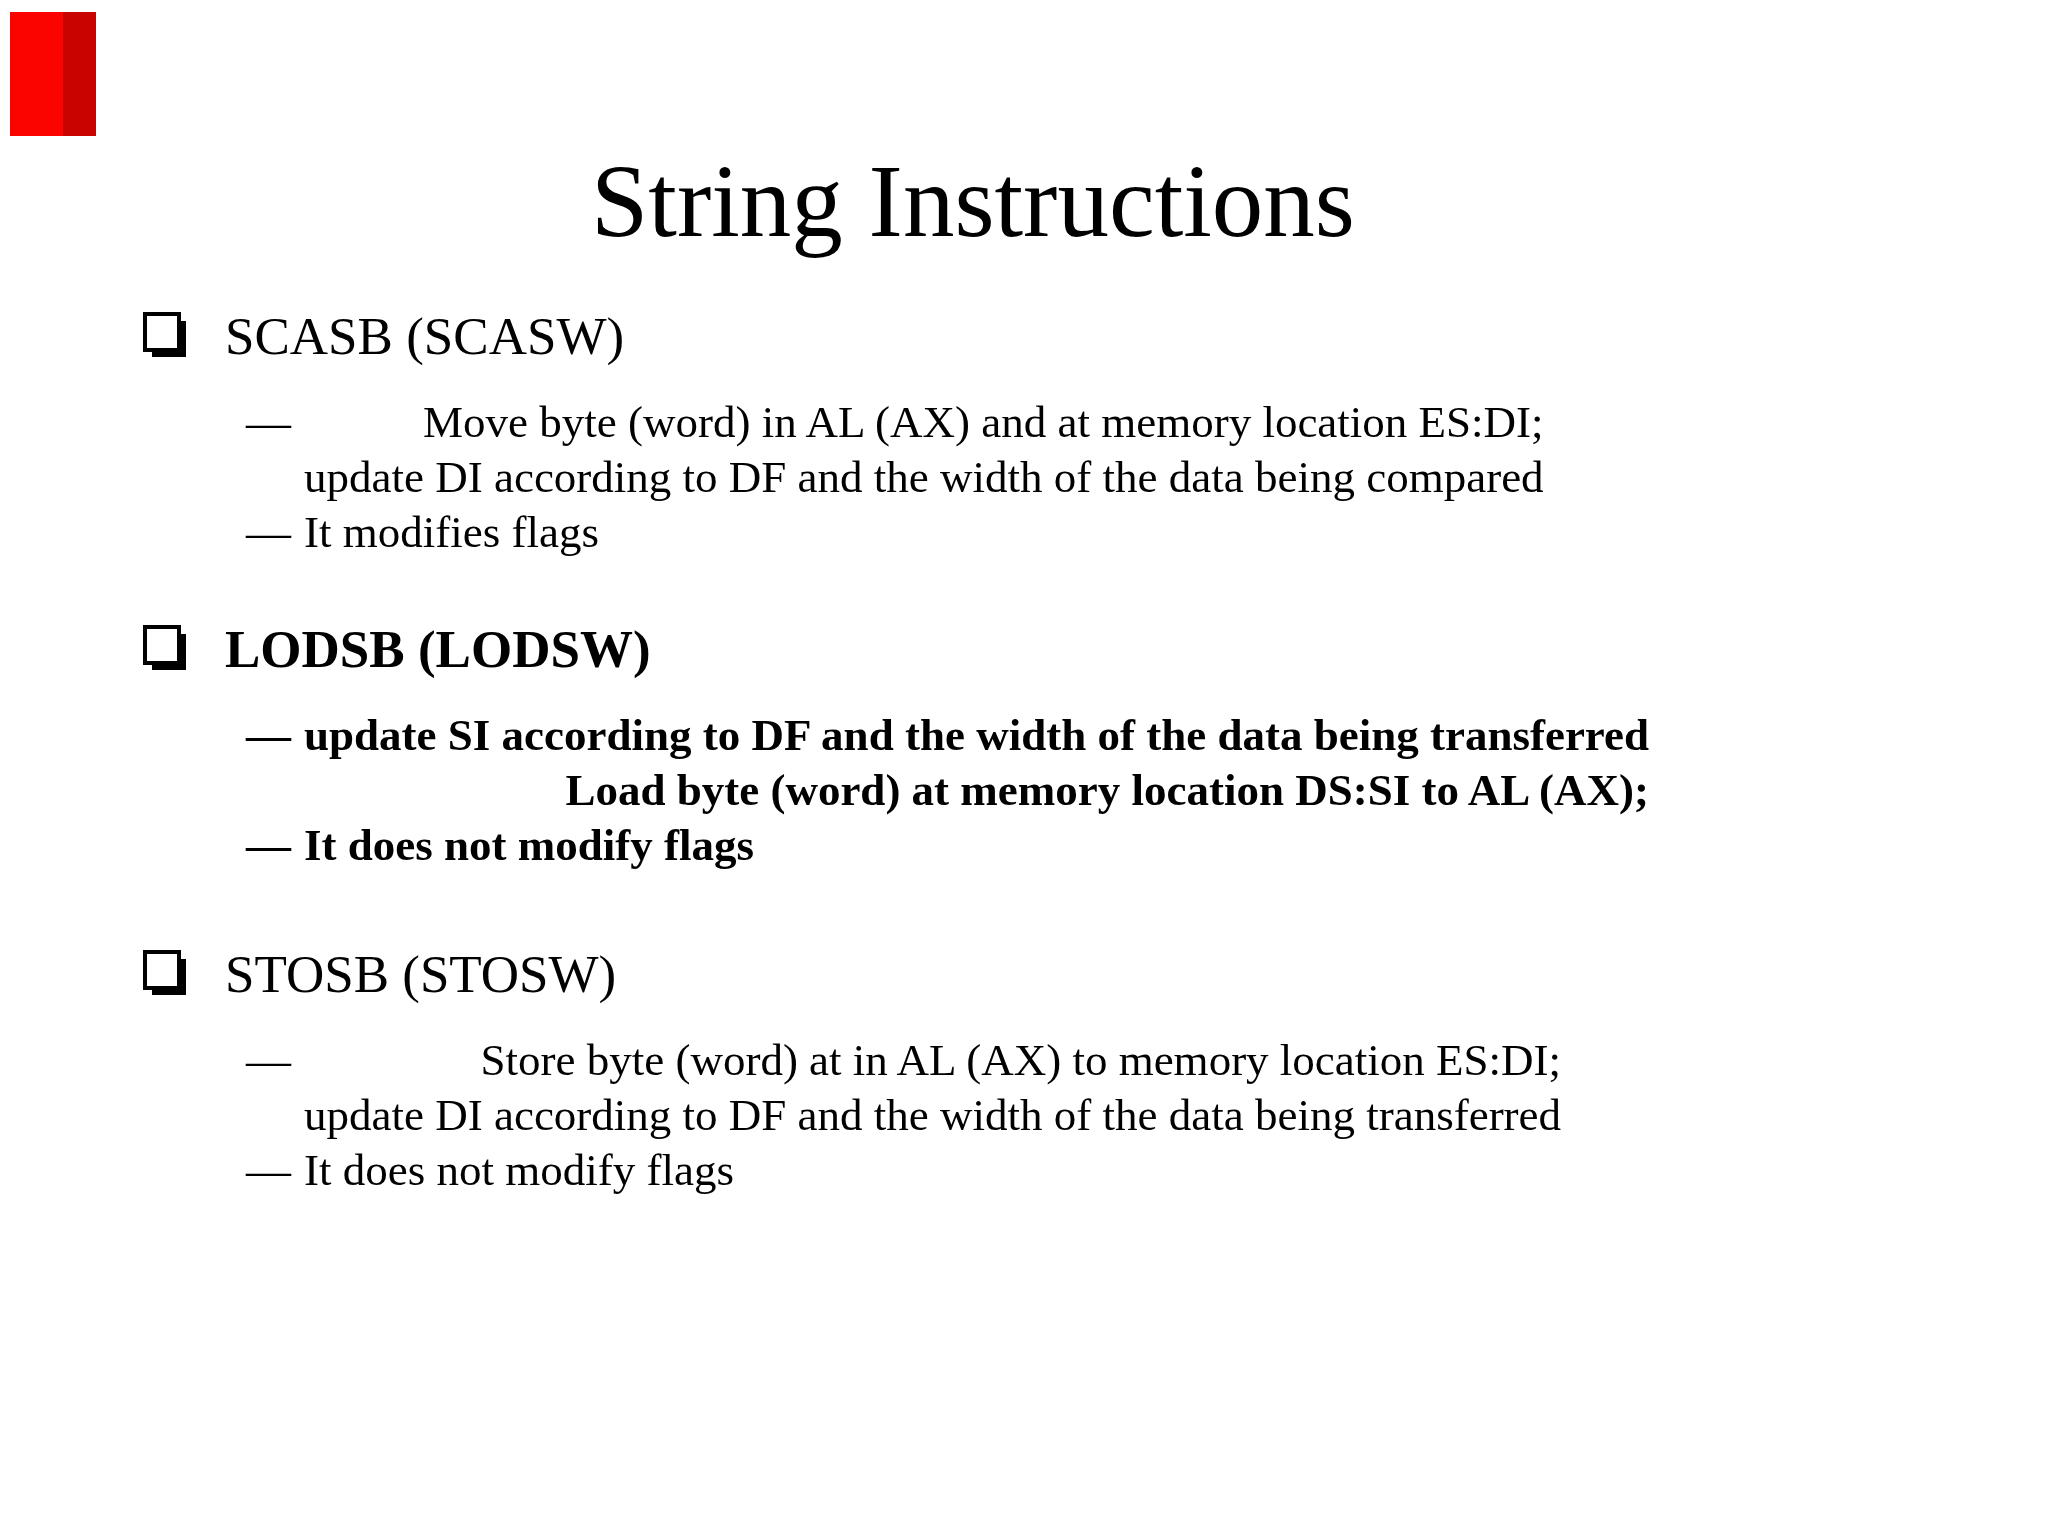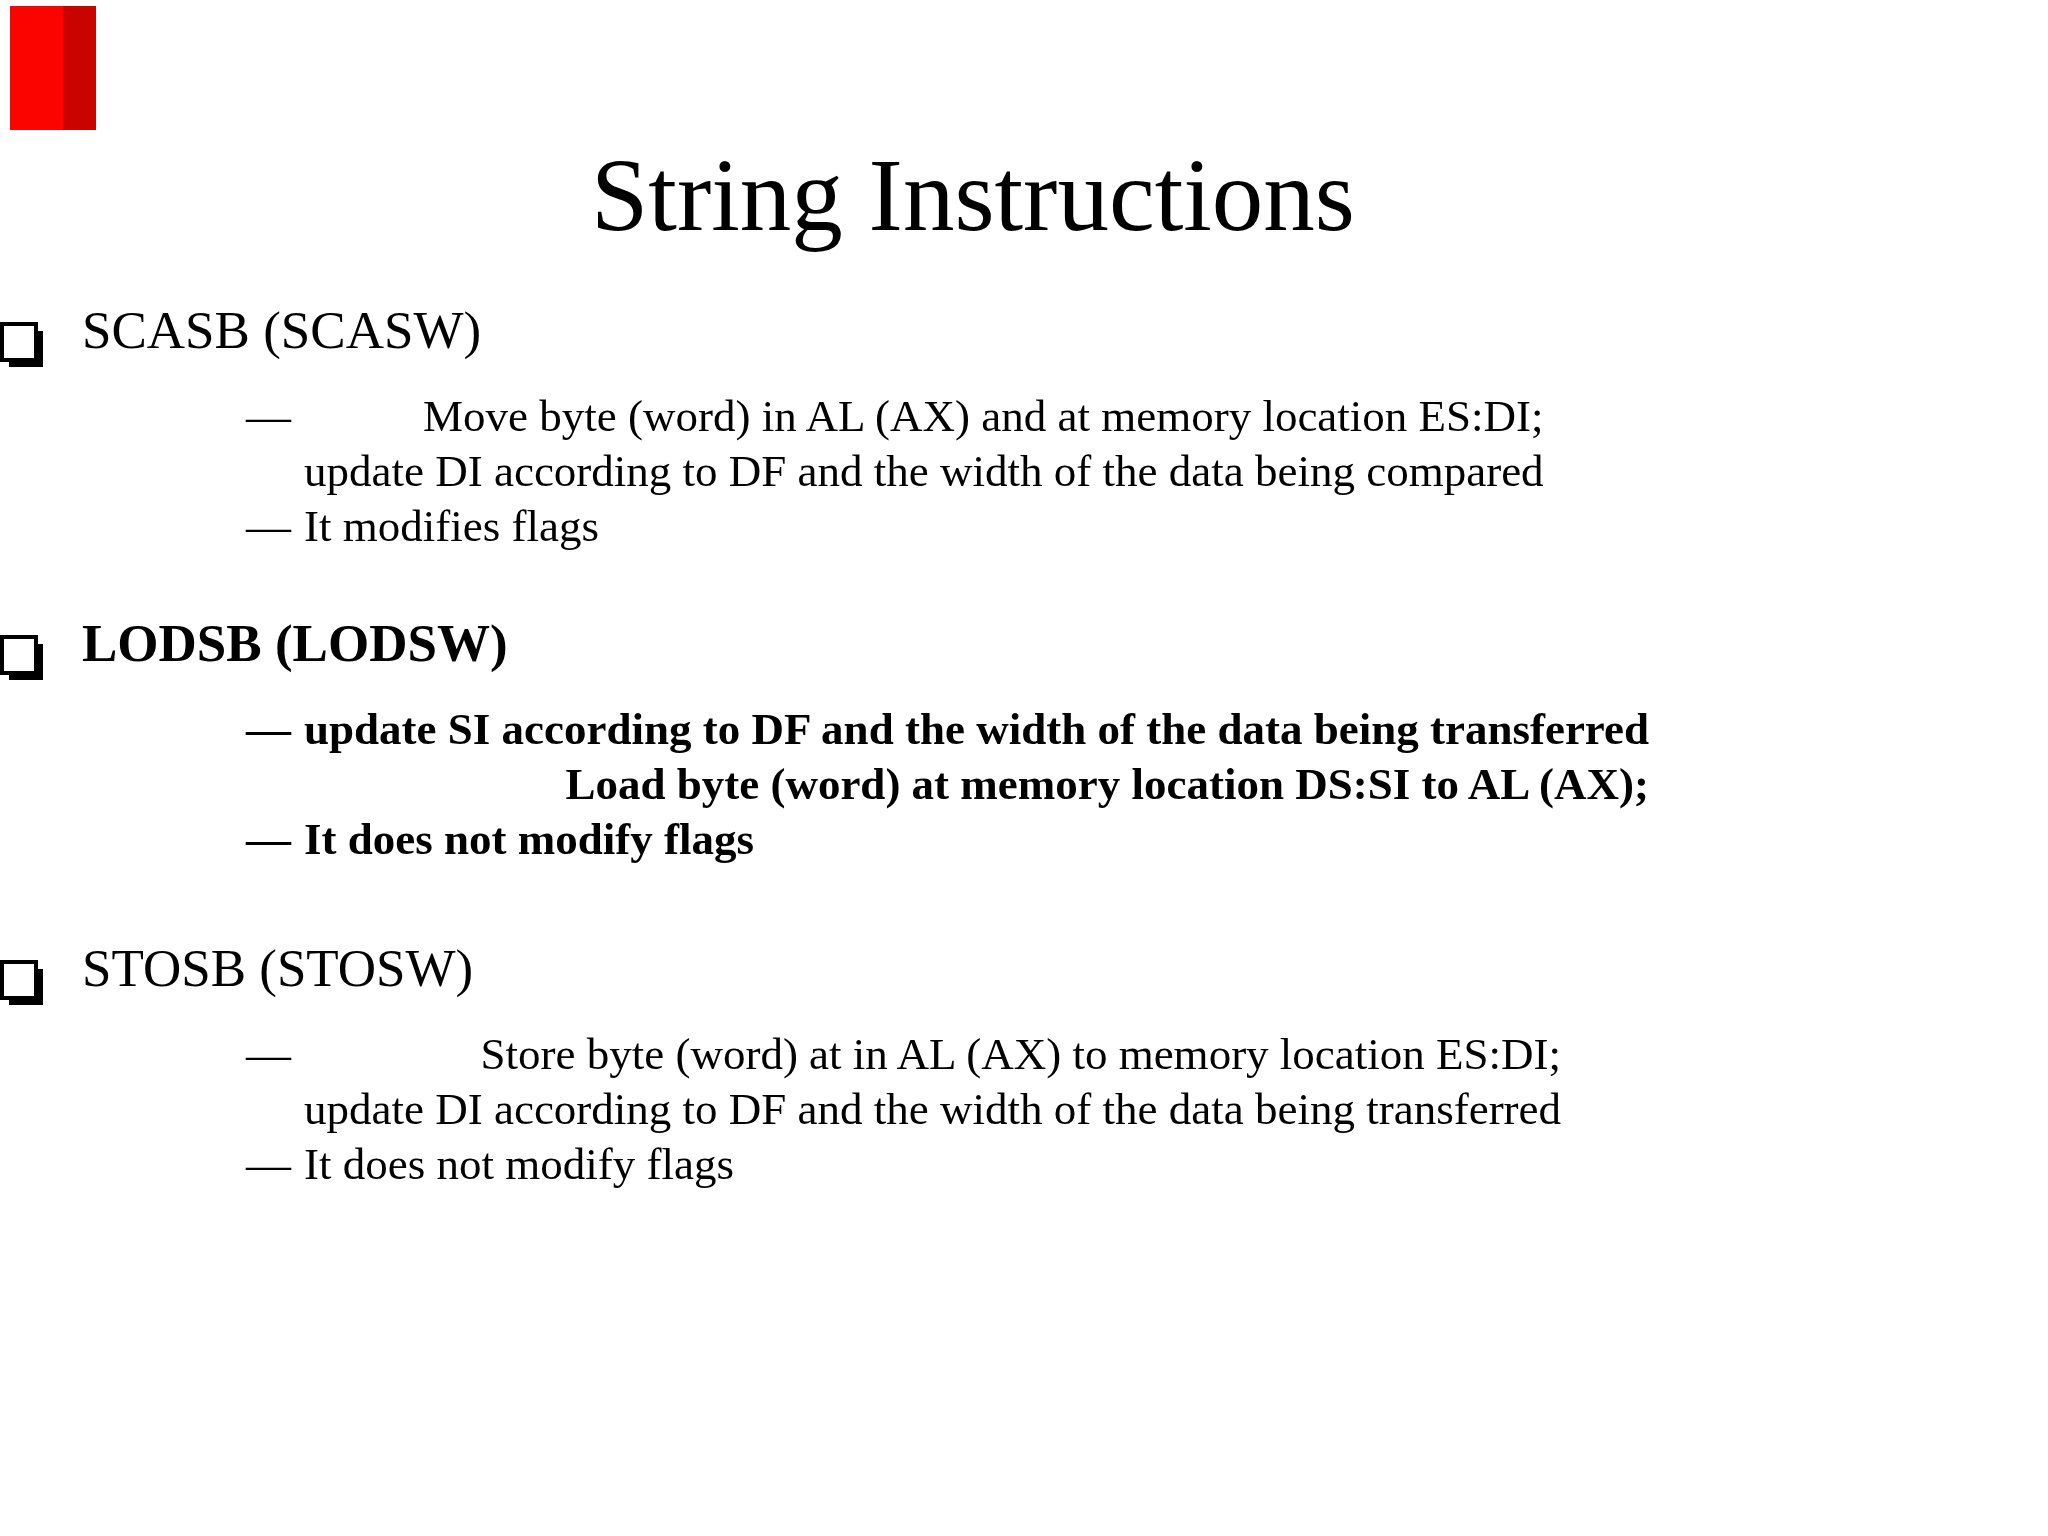--- a/index.html
+++ b/index.html
@@ -8,20 +8,21 @@
     background: #ffffff;
   }
   .slide {
     position: relative;
     width: 2048px;
     height: 1396px;
     background: #ffffff;
     overflow: hidden;
     font-family: "Liberation Serif", "DejaVu Serif", serif;
     color: #000000;
+    margin-top: 6px;
   }
   .red-block {
     position: absolute;
     left: 10px;
     top: 6px;
     width: 86px;
     height: 124px;
     background: linear-gradient(90deg, #fb0400 0%, #fb0400 62%, #c90300 62%, #c90300 100%);
   }
   .title {
@@ -40,21 +41,22 @@
   .group {
     position: absolute;
     left: 0;
     width: 2048px;
   }
   .group-1 { top: 298px; }
   .group-2 { top: 611px; font-weight: bold; }
   .group-3 { top: 936px; }
   .group-header {
     display: flex;
-    align-items: flex-end;
+    align-items: center;
+    padding-left: 143px;
     font-size: 53px;
     line-height: 64px;
     white-space: nowrap;
   }
   .checkbox {
     flex: 0 0 auto;
     width: 30px;
     height: 32px;
     border: 4px solid #000;
     background: #fff;

